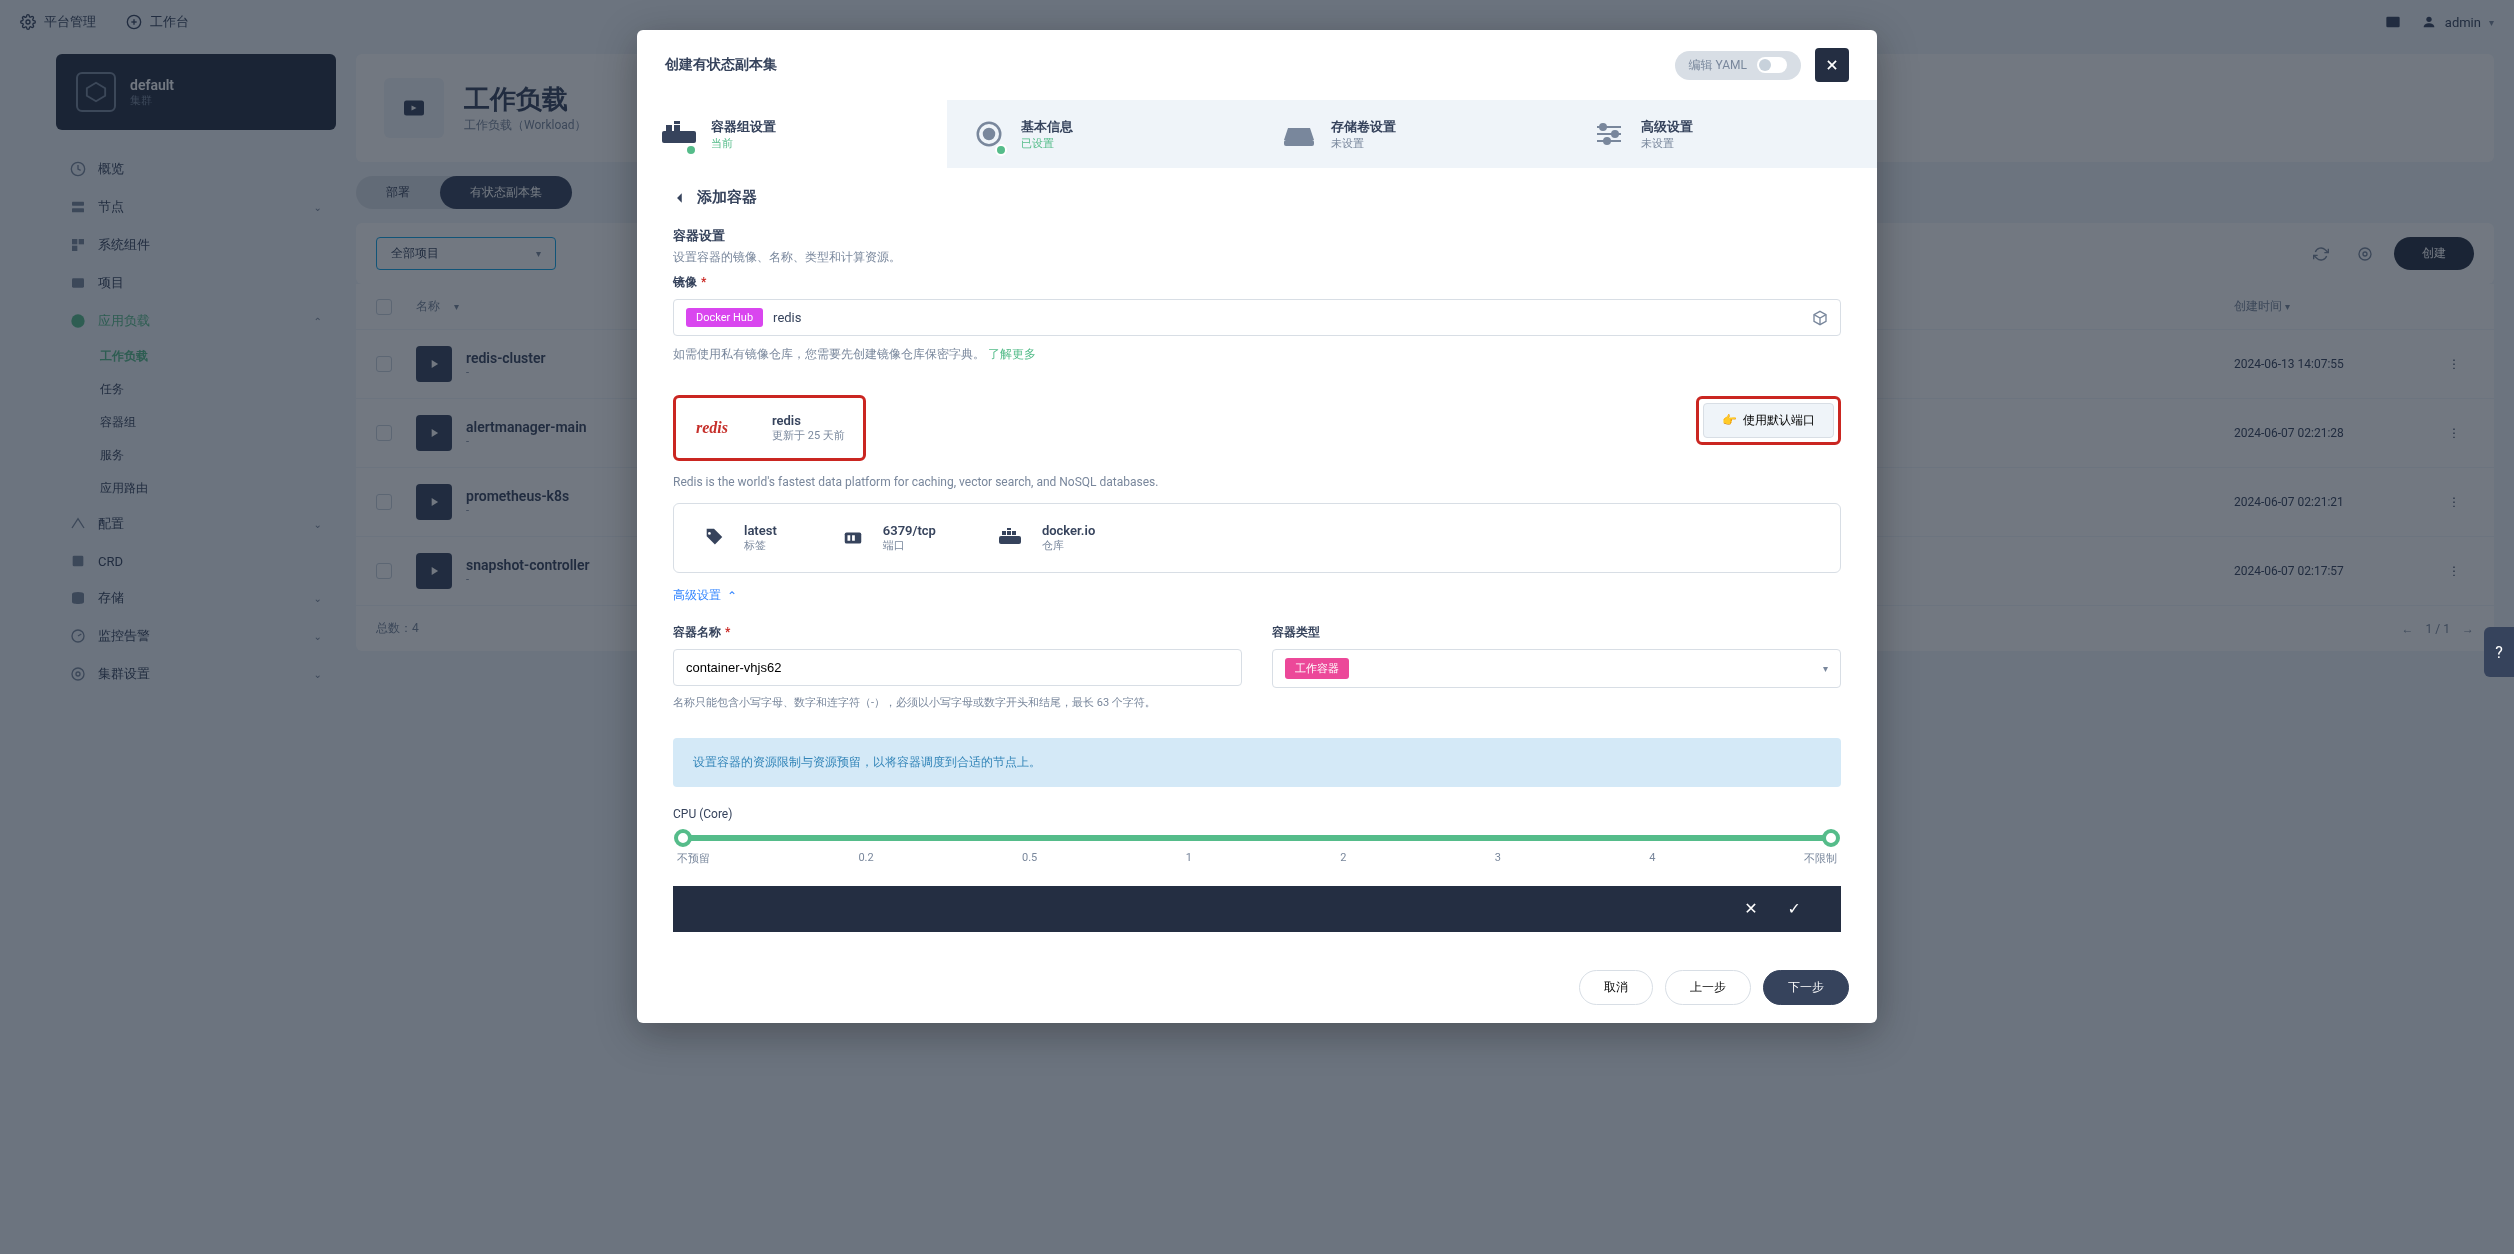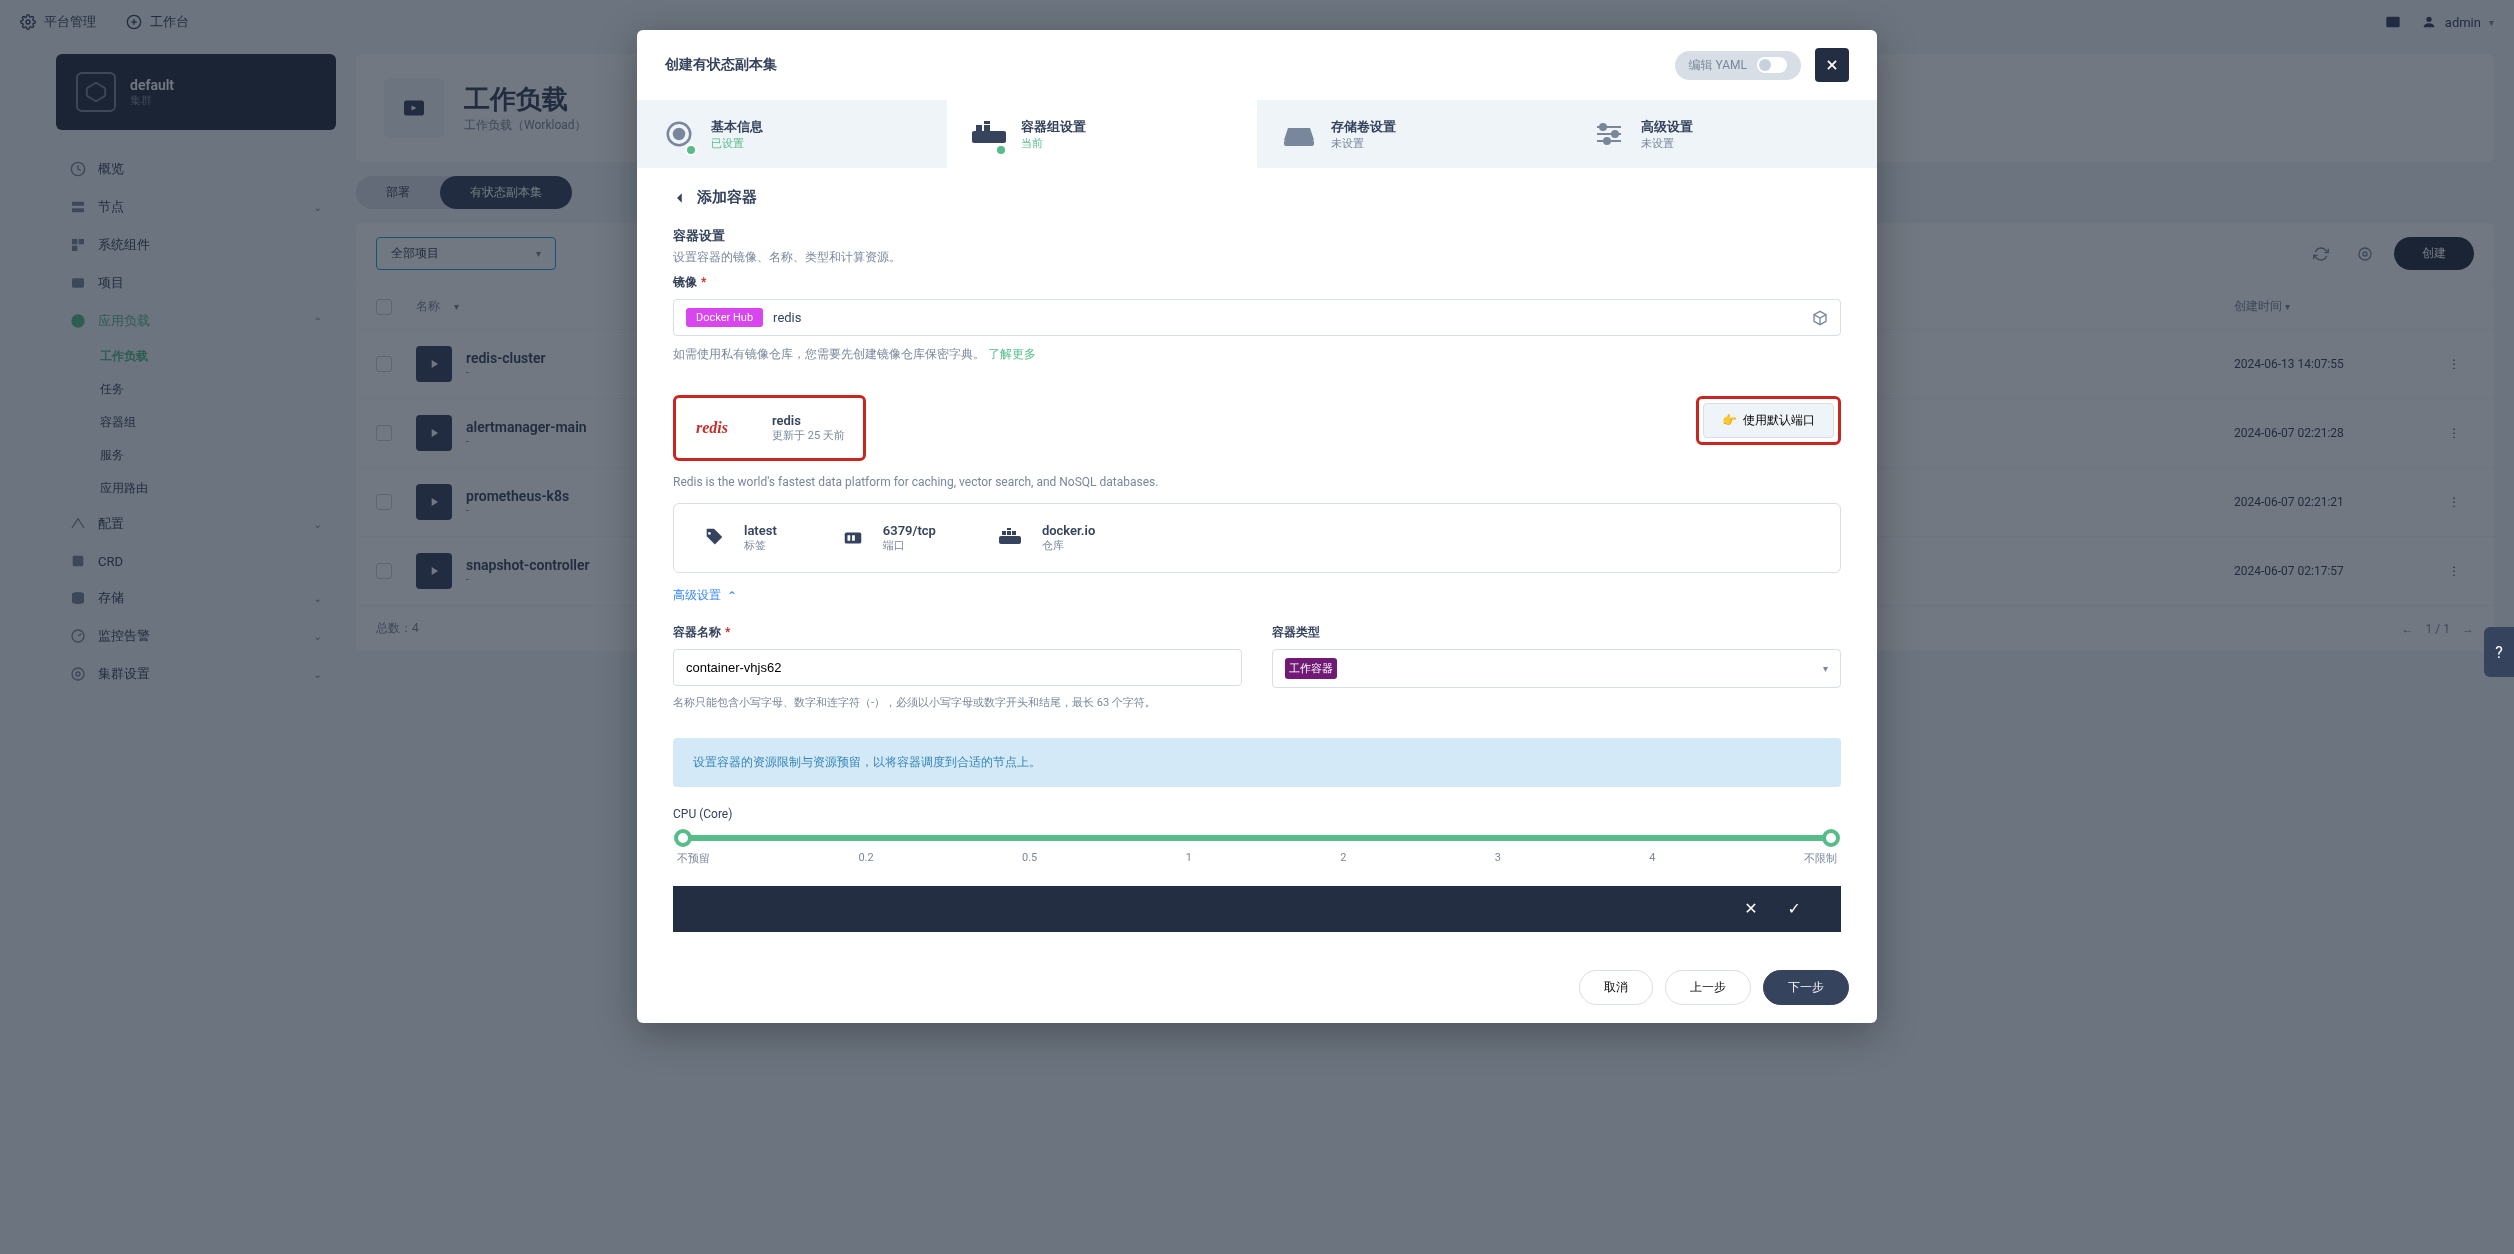--- a/index.html
+++ b/index.html
@@ -123,21 +123,21 @@
 .detail-value { font-size: 13px; font-weight: 600; }
 .detail-label { font-size: 11px; color: #79879c; }
 
 .adv-toggle { color: #3385ff; font-size: 12px; margin-top: 14px; cursor: pointer; display: flex; align-items: center; gap: 6px; }
 
 
 .form-row { display: flex; gap: 30px; margin-top: 20px; }
 .form-col { flex: 1; }
 .text-input { width: 100%; border: 1px solid #d8dee5; border-radius: 4px; padding: 10px 12px; font-size: 13px; }
 .type-select { width: 100%; border: 1px solid #d8dee5; border-radius: 4px; padding: 8px 12px; display: flex; align-items: center; justify-content: space-between; cursor: pointer; }
-.type-chip { background: #701a75; color: #fff; border-radius: 3px; padding: 3px 4px; font-size: 11px; }
+.type-chip { background: #ec4899; color: #fff; border-radius: 3px; padding: 3px 10px; font-size: 11px; }
 .field-help { font-size: 11px; color: #79879c; margin-top: 8px; line-height: 1.6; }
 
 
 .info-banner { background: #d4e9f7; border-radius: 4px; padding: 16px 20px; font-size: 12px; color: #3385b8; margin-top: 26px; }
 
 
 .slider-section { margin-top: 20px; }
 .slider-title { font-size: 12px; margin-bottom: 14px; }
 .slider-track { height: 6px; background: #55bc8a; border-radius: 3px; position: relative; margin: 0 10px; }
 .slider-handle { width: 18px; height: 18px; background: #fff; border: 4px solid #55bc8a; border-radius: 50%; position: absolute; top: -6px; }
@@ -467,45 +467,45 @@
         <div class="close-btn">
           <svg width="14" height="14" viewBox="0 0 24 24" fill="none" stroke="#fff" stroke-width="3">
               <line x1="5" y1="5" x2="19" y2="19"></line>
               <line x1="19" y1="5" x2="5" y2="19"></line>
             </svg>
         </div>
       </div>
     </div>
 
     <div class="step-tabs">
-      <div class="step-tab done">
-        <div class="step-icon">
-            <svg width="30" height="30" viewBox="0 0 24 24" fill="none" stroke="#79879c" stroke-width="2">
-              <circle cx="12" cy="12" r="9"></circle>
-              <circle cx="12" cy="12" r="4" fill="#79879c"></circle>
-            </svg>
-          </div>
-        <div>
-            <div class="step-label">基本信息</div>
-            <div class="step-status">已设置</div>
-          </div>
-        <div class="step-badge"></div>
-      </div>
       <div class="step-tab active">
         <div class="step-icon">
             <svg width="34" height="26" viewBox="0 0 34 26">
               <rect x="0" y="10" width="34" height="12" fill="#36435c" rx="2"></rect>
               <rect x="4" y="4" width="6" height="6" fill="#36435c"></rect>
               <rect x="12" y="4" width="6" height="6" fill="#36435c"></rect>
               <rect x="12" y="0" width="6" height="3" fill="#36435c"></rect>
             </svg>
           </div>
         <div>
             <div class="step-label">容器组设置</div>
             <div class="step-status">当前</div>
+          </div>
+        <div class="step-badge"></div>
+      </div>
+      <div class="step-tab done">
+        <div class="step-icon">
+            <svg width="30" height="30" viewBox="0 0 24 24" fill="none" stroke="#79879c" stroke-width="2">
+              <circle cx="12" cy="12" r="9"></circle>
+              <circle cx="12" cy="12" r="4" fill="#79879c"></circle>
+            </svg>
+          </div>
+        <div>
+            <div class="step-label">基本信息</div>
+            <div class="step-status">已设置</div>
           </div>
         <div class="step-badge"></div>
       </div>
       <div class="step-tab">
         <div class="step-icon">
             <svg width="30" height="24" viewBox="0 0 30 24" fill="#79879c">
               <path d="M4 6 L26 6 L30 18 L0 18 Z"></path>
               <rect x="0" y="18" width="30" height="6" rx="2"></rect>
             </svg>
           </div>

